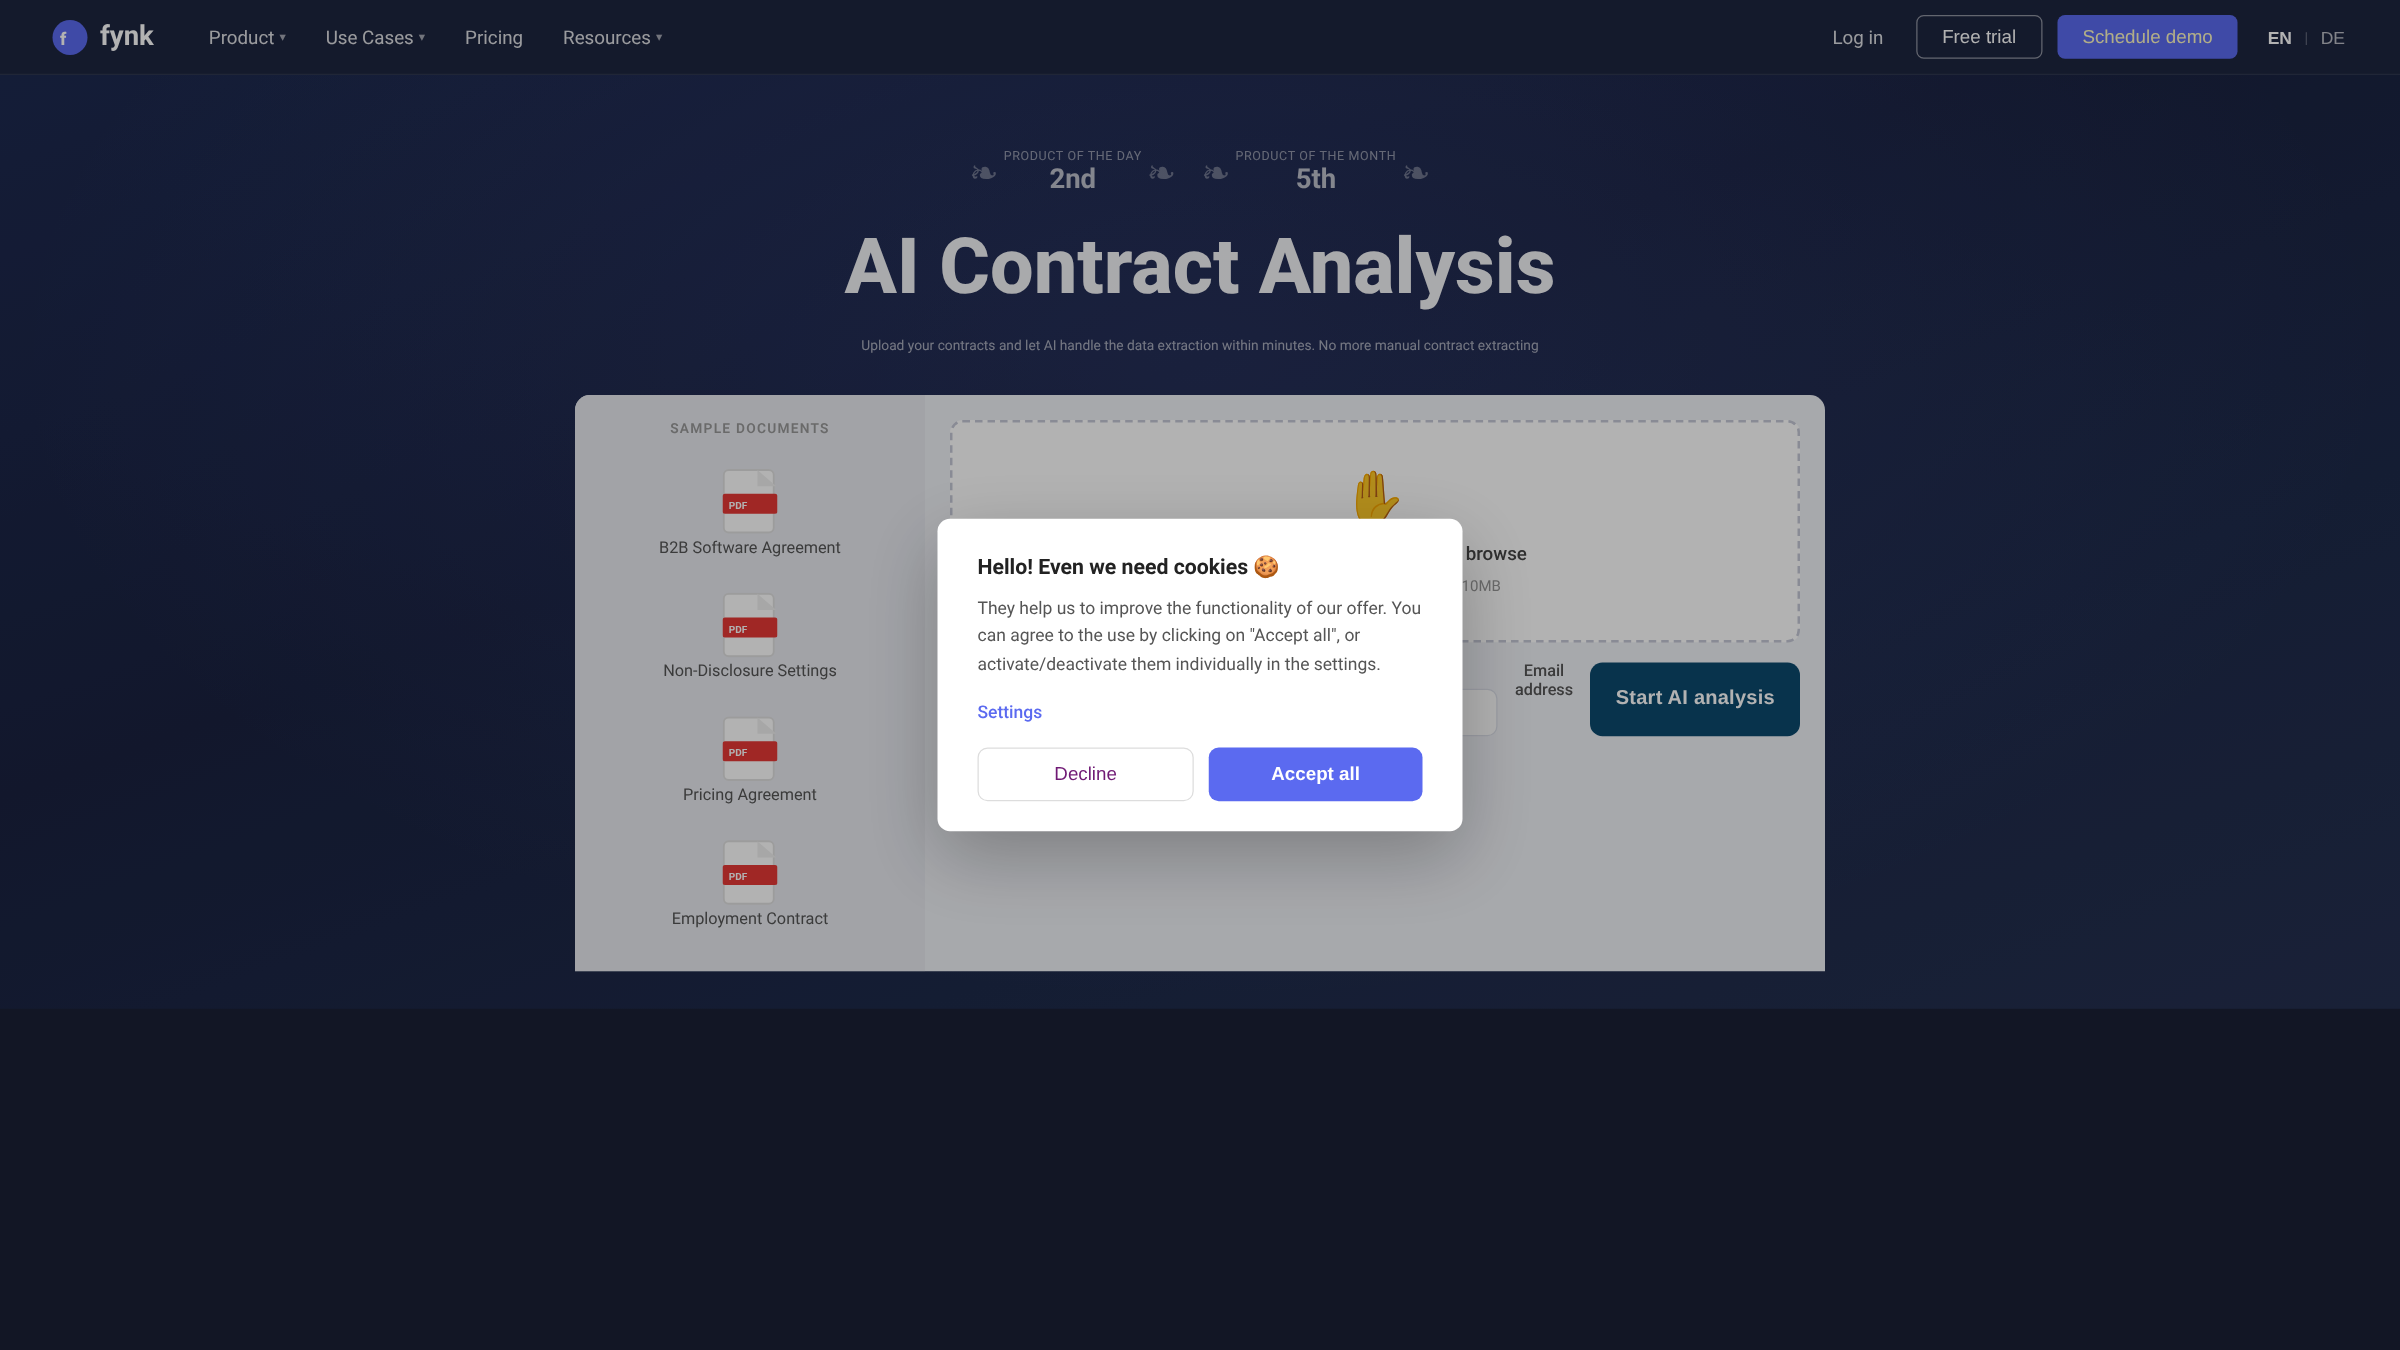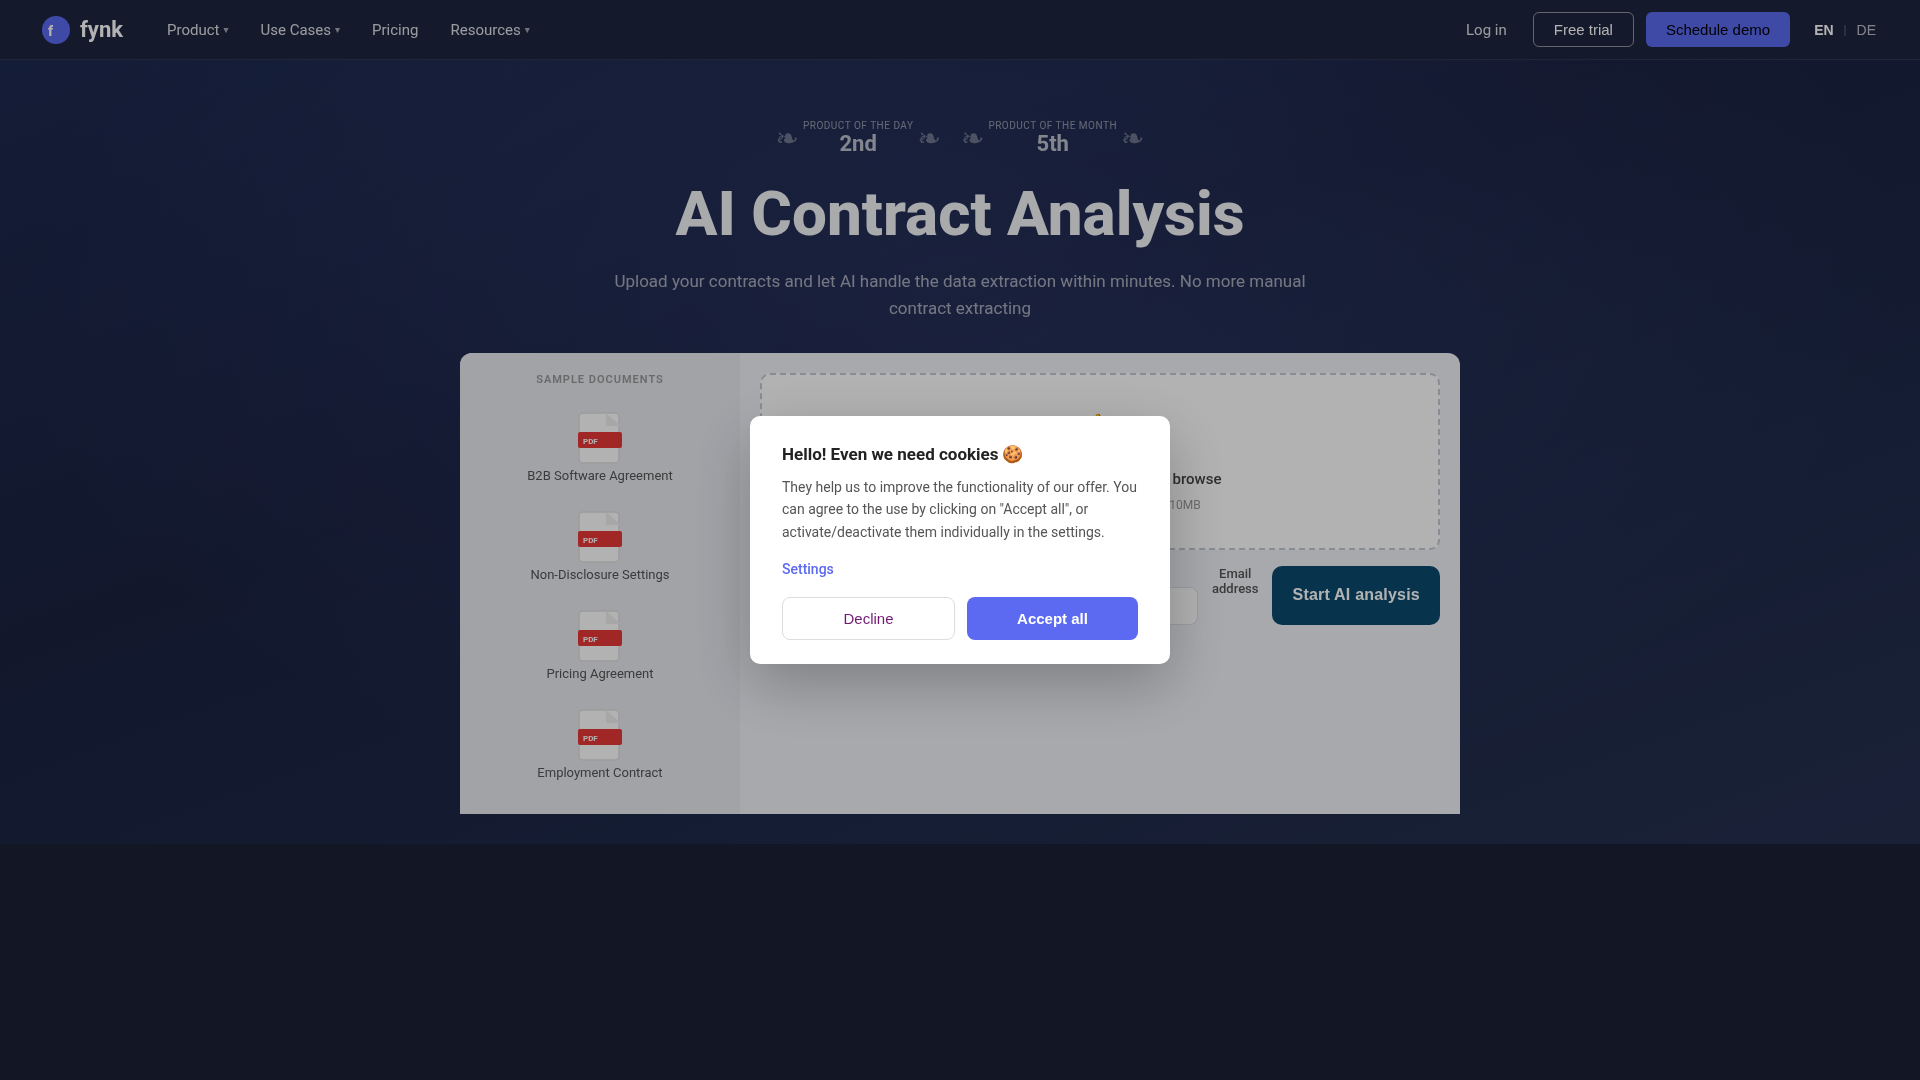--- a/index.html
+++ b/index.html
@@ -78,21 +78,21 @@
       background: transparent;
       color: #fff;
       font-size: 15px;
       cursor: pointer;
     }
     .btn-schedule {
       padding: 9px 20px;
       background: #5b6af0;
       border: none;
       border-radius: 6px;
-      color: #000000;
+      color: #fef9c3;
       font-size: 15px;
       cursor: pointer;
       font-weight: 500;
     }
     .nav-lang {
       display: flex;
       align-items: center;
       gap: 6px;
       margin-left: 8px;
     }
@@ -158,21 +158,21 @@
     .hero-title {
       font-size: 62px;
       font-weight: 800;
       color: rgba(255,255,255,0.95);
       margin-bottom: 20px;
       position: relative;
       z-index: 1;
       line-height: 1.1;
     }
     .hero-sub {
-      font-size: 17px;
+      font-size: 11px;
       color: rgba(255,255,255,0.6);
       max-width: 700px;
       margin: 0 auto 30px;
       line-height: 1.6;
       position: relative;
       z-index: 1;
     }
 
     
     .main-panel {

